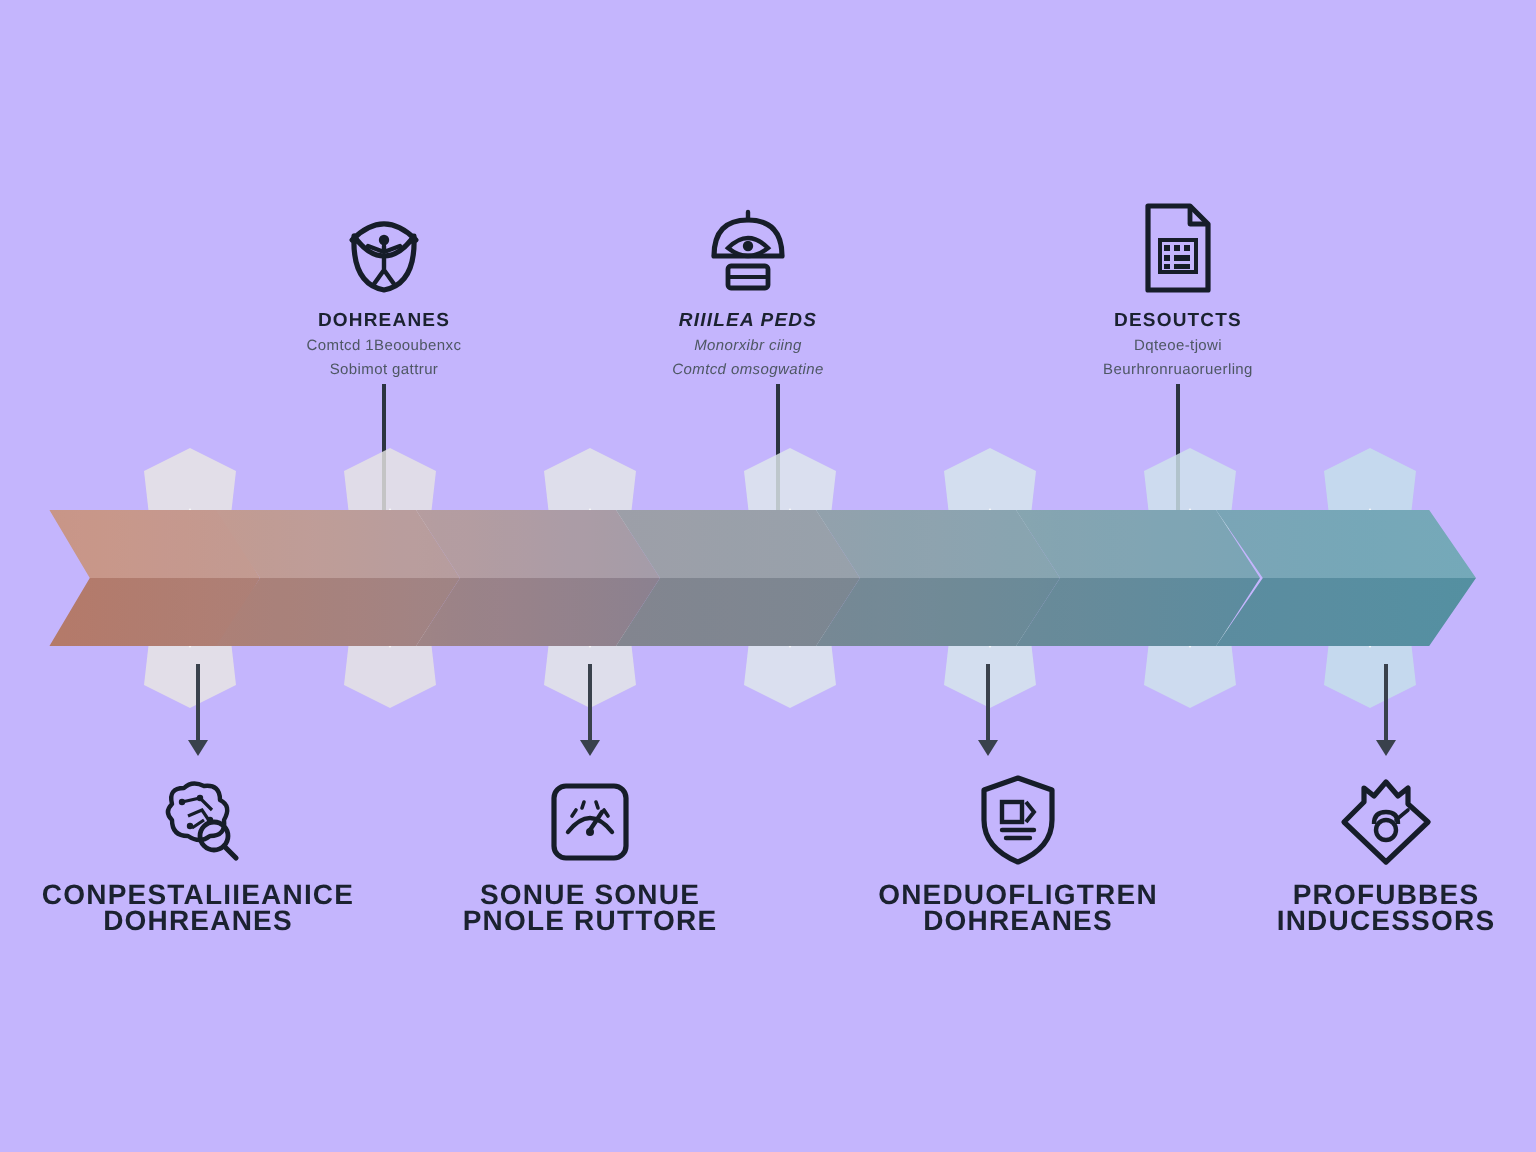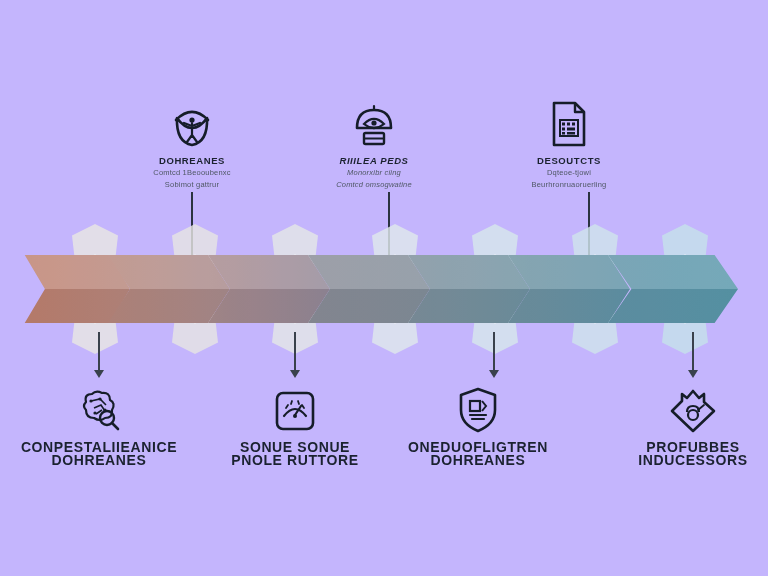--- a/index.html
+++ b/index.html
@@ -170,21 +170,21 @@
         <rect x="13" y="31" width="20" height="11" rx="1.5" fill="none" stroke="#161d29" stroke-width="2.4"></rect>
         <path d="M13 36.5 L33 36.5" stroke="#161d29" stroke-width="2"></path>
       </svg>
     </div>
     <div class="title">RIIILEA PEDS</div>
     <div class="sub">Monorxibr ciing</div>
     <div class="sub">Comtcd omsogwatine</div>
   </div>
   <div class="leader" style="left:388px; top:192px; height:64px;"></div>
 
-  <div class="callout top" style="left:484px; top:100px;">
+  <div class="callout top" style="left:504px; top:100px;">
     <div class="icon-wrap">
       <svg width="44" height="48" viewBox="0 0 44 48">
         <path d="M7 3 H28 L37 12 V45 H7 Z" fill="none" stroke="#161d29" stroke-width="2.6" stroke-linejoin="round"></path>
         <path d="M28 3 V12 H37" fill="none" stroke="#161d29" stroke-width="2.4" stroke-linejoin="round"></path>
         <rect x="13" y="20" width="18" height="16" fill="none" stroke="#161d29" stroke-width="2"></rect>
         <rect x="15" y="22.5" width="3" height="3" fill="#161d29"></rect>
         <rect x="20" y="22.5" width="3" height="3" fill="#161d29"></rect>
         <rect x="25" y="22.5" width="3" height="3" fill="#161d29"></rect>
         <rect x="15" y="27.5" width="3" height="3" fill="#161d29"></rect>
         <rect x="20" y="27.5" width="8" height="3" fill="#161d29"></rect>
@@ -302,21 +302,21 @@
         <path d="M23 27 L29 18" stroke="#161d29" stroke-width="2.2" stroke-linecap="round"></path>
         <circle cx="23" cy="28" r="2" fill="#161d29"></circle>
       </svg>
     </div>
     <div class="title">SONUE SONUE</div>
     <div class="title" style="margin-top:0;">PNOLE RUTTORE</div>
   </div>
 
   <div class="leader-down" style="left:493px; top:332px; height:40px;"></div>
   <div class="arrowhead" style="left:489px; top:370px;"></div>
-  <div class="callout bottom" style="left:393px; top:386px;text-align:center;">
+  <div class="callout bottom" style="left:424px; top:386px;text-align:center;">
     <div class="icon-wrap">
       <svg width="44" height="48" viewBox="0 0 44 48">
         <path d="M22 3 L39 9 V24 Q39 38 22 45 Q5 38 5 24 V9 Z" fill="none" stroke="#161d29" stroke-width="2.6" stroke-linejoin="round"></path>
         <rect x="14" y="15" width="10" height="10" fill="none" stroke="#161d29" stroke-width="2.2"></rect>
         <path d="M26 15 L30 20 L26 25" fill="none" stroke="#161d29" stroke-width="2"></path>
         <path d="M14 29 H30 M16 33 H28" stroke="#161d29" stroke-width="2.2" stroke-linecap="round"></path>
       </svg>
     </div>
     <div class="title">ONEDUOFLIGTREN</div>
     <div class="title" style="margin-top:0;">DOHREANES</div>

